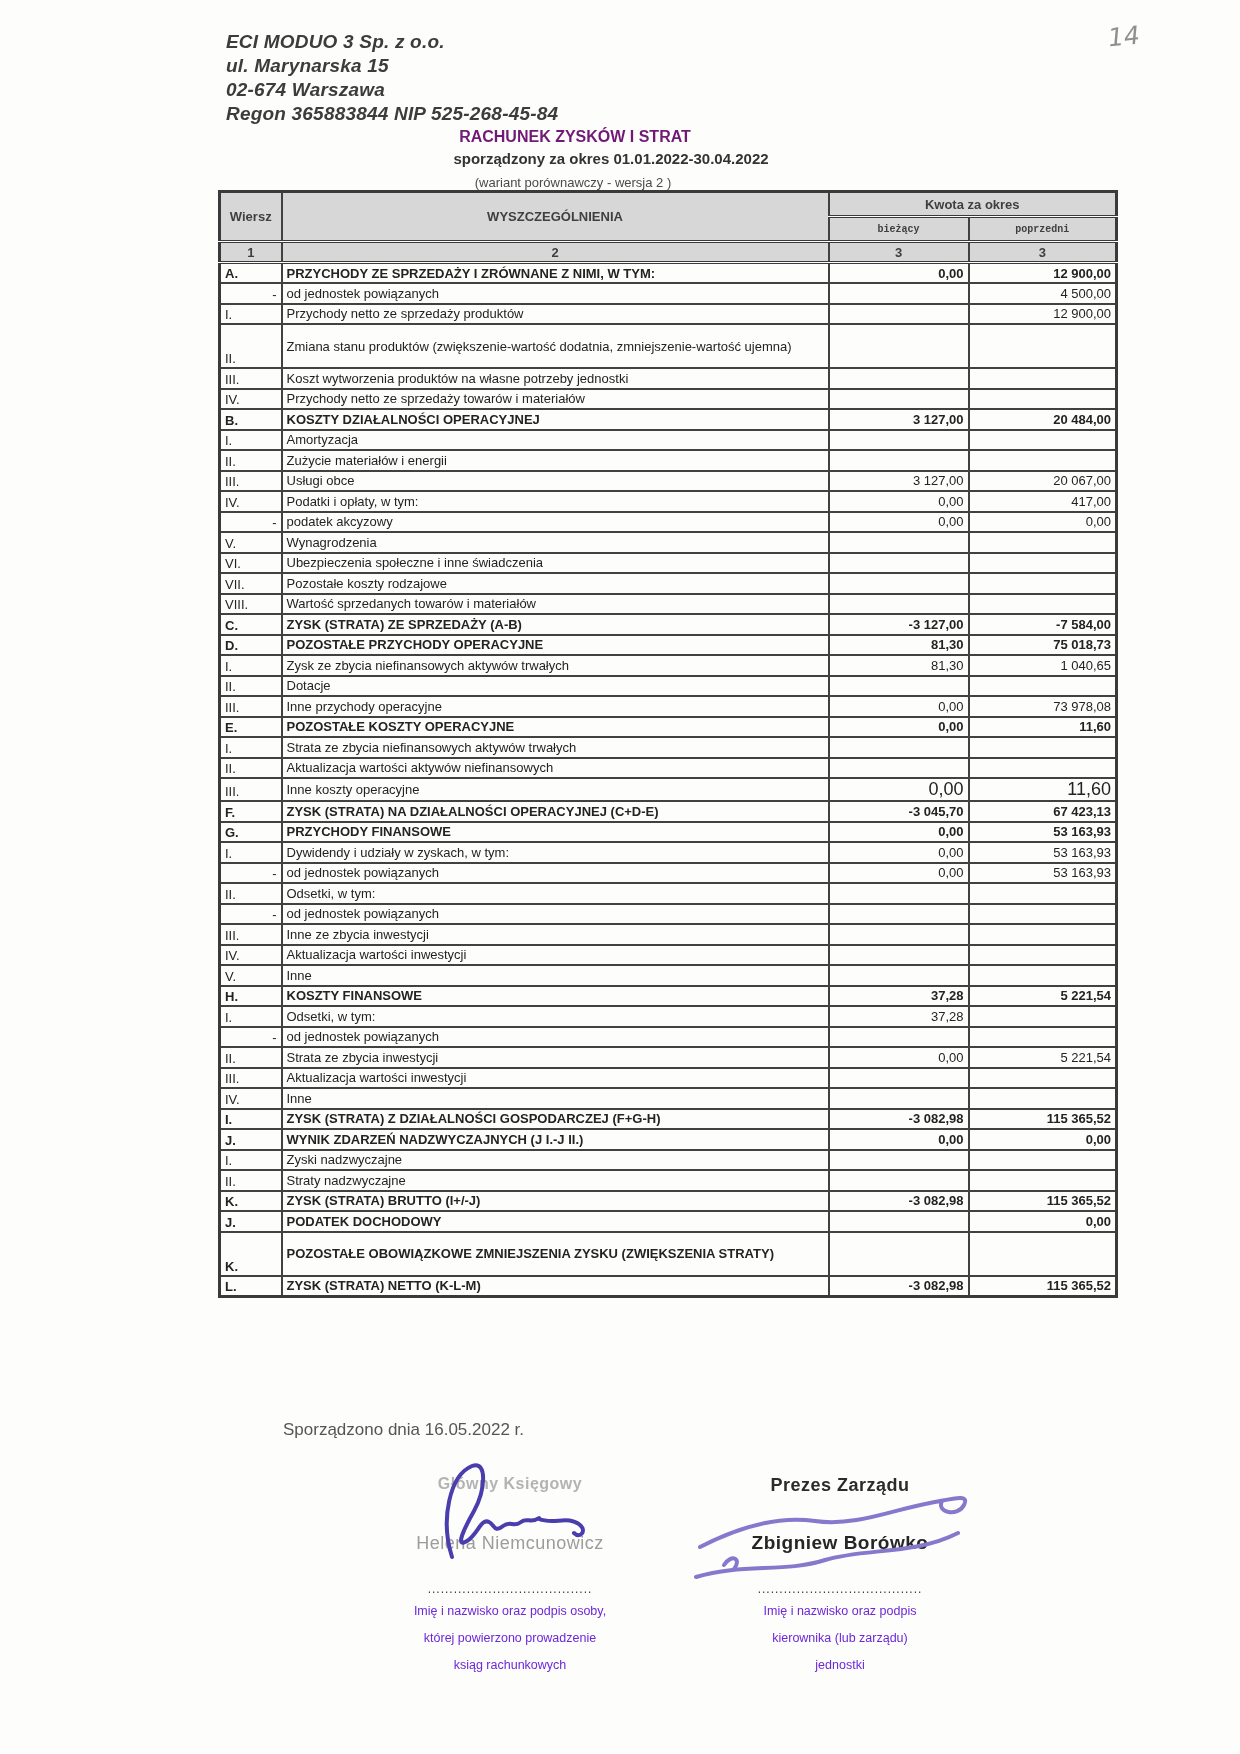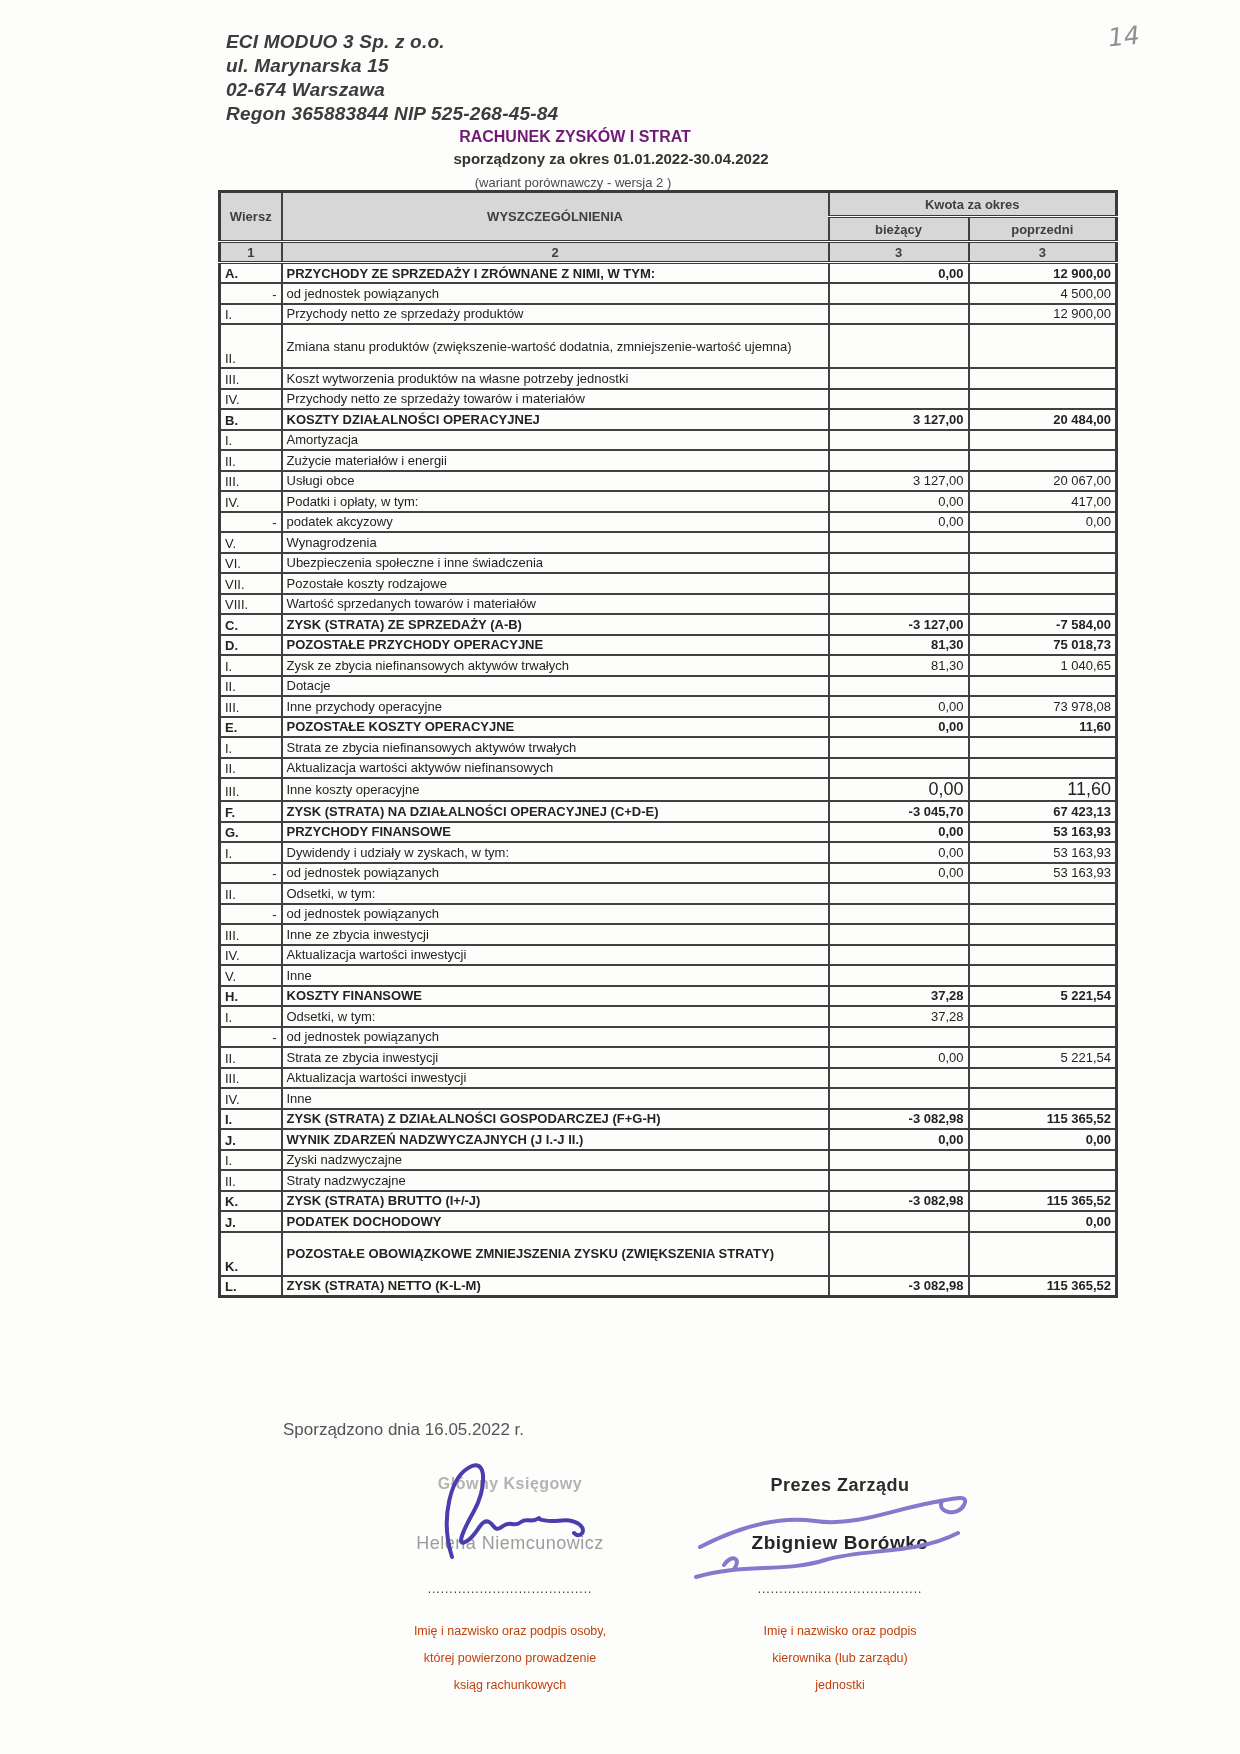--- a/index.html
+++ b/index.html
@@ -50,21 +50,21 @@
     border:2px solid #414141;
     padding:0 4px;
     overflow:hidden;
   }
   table.pnl th{
     background:#d7d7d7;
     font-weight:bold;color:#3f3f3f;
     border-bottom:3px double #3a3a3a;
   }
   th.h-group{font-size:13px;height:22px;font-weight:normal;color:#3a3a3a;margin-top:19px;}
-  th.h-sub{font-size:13px;height:22px;font-weight:normal;color:#3a3a3a;}
+  th.h-sub{font-size:10px;height:22px;font-weight:normal;color:#3a3a3a;font-family:Liberation Mono, monospace;}
   th.h-num{height:18px;font-size:13px;font-weight:bold;}
   col.c-no{width:62px;}
   col.c-label{width:547px;}
   col.c-cur{width:140px;}
   col.c-prev{width:148px;}
   tbody tr{height:20.5px;}
   tbody tr.tall{height:44px;}
   tbody td.cell-no{text-align:left;vertical-align:bottom;padding-bottom:1px;}
   tbody td.cell-no.dash{text-align:right;}
   tbody td.cell-label{text-align:left;vertical-align:middle;line-height:15px;}
@@ -80,21 +80,21 @@
   .sig-left{left:360px;top:1475px;width:300px;}
   .sig-right{left:690px;top:1475px;width:300px;}
   .stamp-faint{font-size:16px;color:#b3b3b3;font-weight:bold;letter-spacing:.5px;}
   .name-faint{font-size:18px;color:#9c9c9c;margin-top:40px;letter-spacing:.5px;}
   .stamp-dark{font-size:18px;color:#2b2b2b;font-weight:bold;letter-spacing:.5px;}
   .name-dark{font-size:19px;color:#262626;font-weight:bold;margin-top:36px;letter-spacing:.5px;}
   .dotted{
     margin-top:28px;font-size:12px;color:#3a3a3a;letter-spacing:1px;
     white-space:nowrap;
   }
-  .caption{font-size:12.5px;color:#c2410c;line-height:27px;margin-top:22px;}
+  .caption{font-size:12.5px;color:#6d28d9;line-height:27px;margin-top:2px;}
   .sig-svg{position:absolute;pointer-events:none;}
   .sig-svg-left{left:62px;top:-18px;}
   .sig-svg-right{left:0px;top:-8px;}
 </style>
 </head>
 <body>
 
 <div class="page">
 
   <div class="pagenum">14</div>

